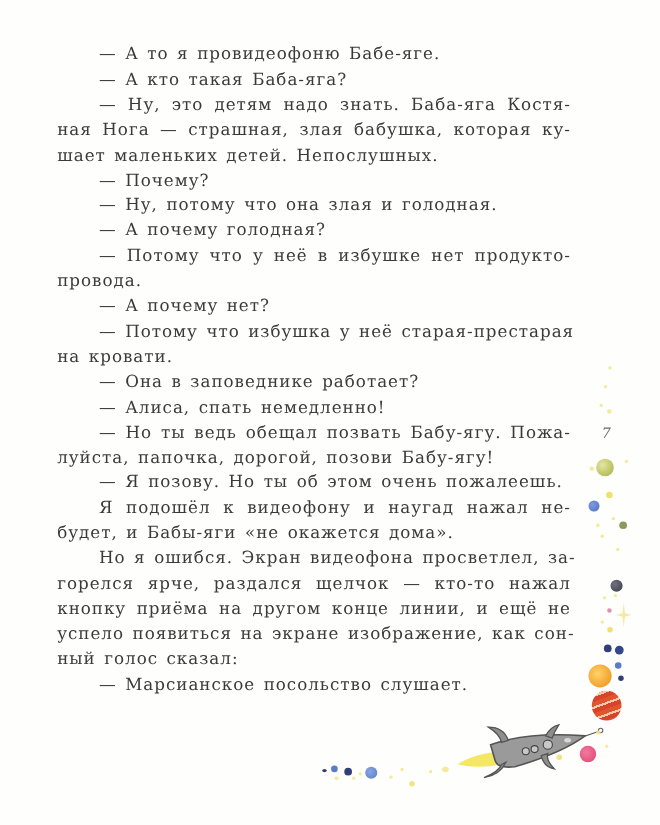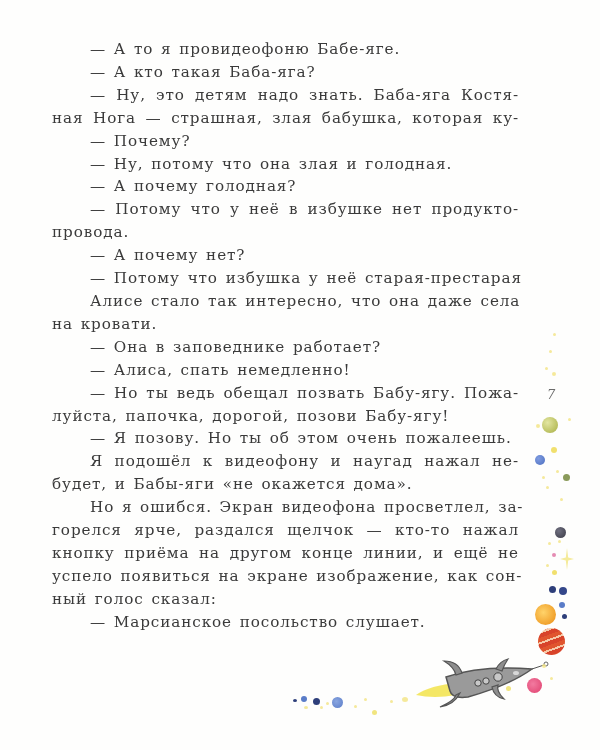--- a/index.html
+++ b/index.html
@@ -70,28 +70,28 @@
 </head>
 <body>
 
 <div class="page">
 
   <div class="text-column" id="text-column">
       <span class="line indent last">— А то я провидеофоню Бабе-яге.</span>
       <span class="line indent last">— А кто такая Баба-яга?</span>
       <span class="line indent">— Ну, это детям надо знать. Баба-яга Костя-</span>
       <span class="line">ная Нога — страшная, злая бабушка, которая ку-</span>
+      <span class="line last">шает маленьких детей. Непослушных.</span>
       <span class="line indent last">— Почему?</span>
       <span class="line indent last">— Ну, потому что она злая и голодная.</span>
       <span class="line indent last">— А почему голодная?</span>
       <span class="line indent">— Потому что у неё в избушке нет продукто-</span>
       <span class="line last">провода.</span>
       <span class="line indent last">— А почему нет?</span>
       <span class="line indent">— Потому что избушка у неё старая-престарая</span>
-      <span class="line indent">Алисе стало так интересно, что она даже села</span>
       <span class="line last">на кровати.</span>
       <span class="line indent last">— Она в заповеднике работает?</span>
       <span class="line indent last">— Алиса, спать немедленно!</span>
       <span class="line indent">— Но ты ведь обещал позвать Бабу-ягу. Пожа-</span>
       <span class="line last">луйста, папочка, дорогой, позови Бабу-ягу!</span>
       <span class="line indent last">— Я позову. Но ты об этом очень пожалеешь.</span>
       <span class="line indent">Я подошёл к видеофону и наугад нажал не-</span>
       <span class="line last">будет, и Бабы-яги «не окажется дома».</span>
       <span class="line indent">Но я ошибся. Экран видеофона просветлел, за-</span>
       <span class="line">горелся ярче, раздался щелчок — кто-то нажал</span>

